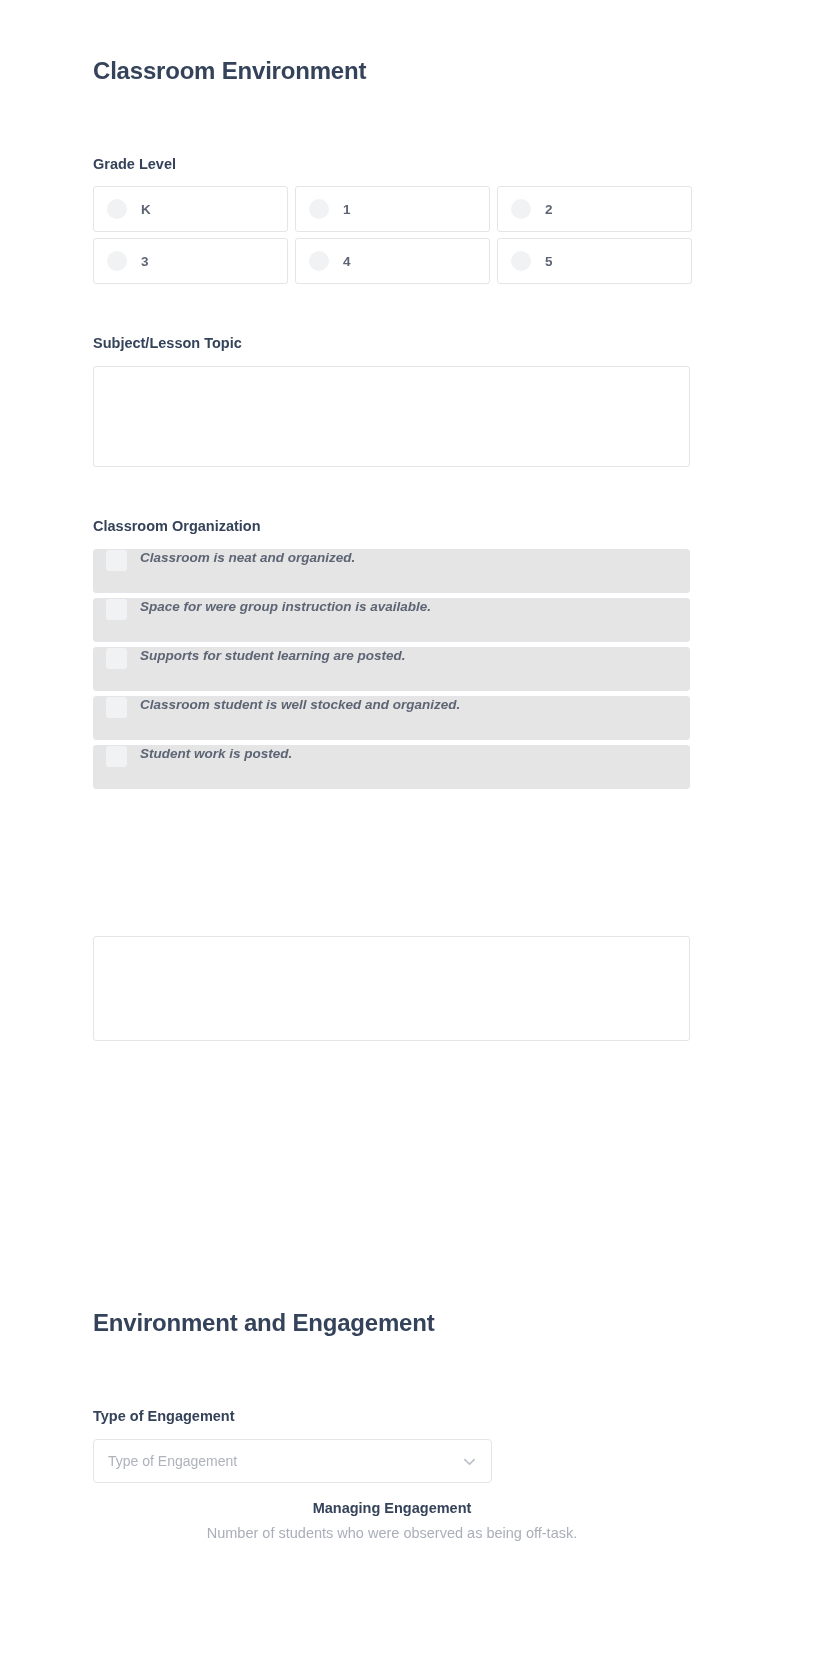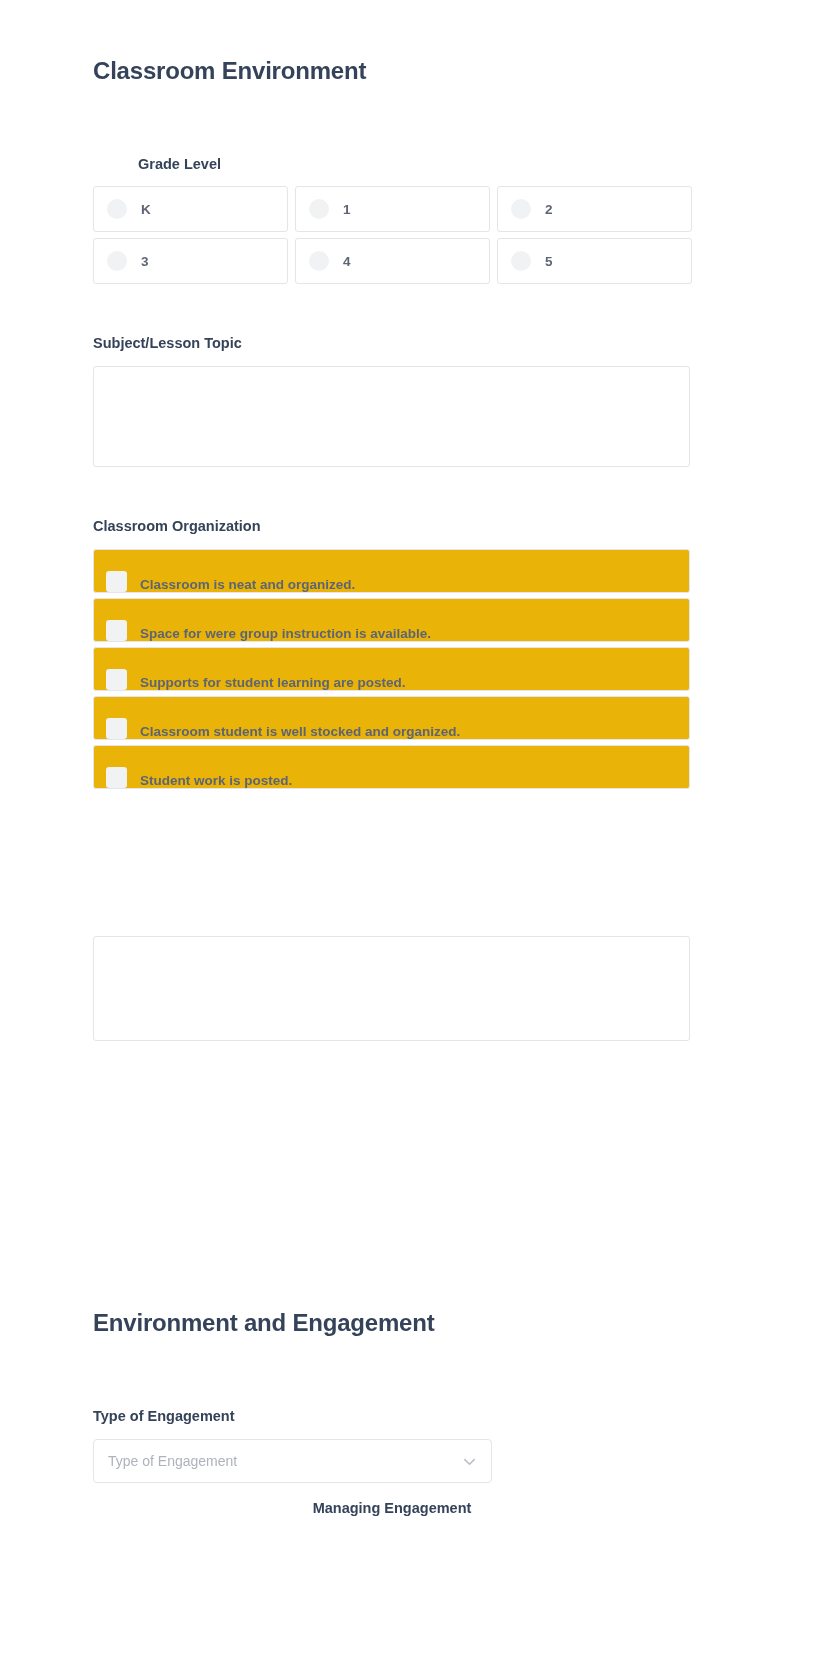--- a/index.html
+++ b/index.html
@@ -95,27 +95,28 @@
 
   
   .check-list {
     display: flex;
     flex-direction: column;
     gap: 5px;
   }
   .check-row {
     border: 1px solid #e3e5e8;
     border-radius: 3px;
-    background: #eab308;
+    background: #e5e5e5;
     height: 44px;
     display: flex;
-    align-items: flex-end;
+    align-items: flex-start;
     padding-left: 12px;
     box-sizing: border-box;
     width: 597px;
+    font-style: italic;
   }
   .check-box {
     width: 21px;
     height: 21px;
     border-radius: 3px;
     background: #f1f2f3;
     flex: 0 0 auto;
   }
   .check-text {
     margin-left: 13px;
@@ -157,21 +158,21 @@
 </style>
 </head>
 <body>
 
 <div class="page">
 
   <div class="wrap" style="top:58px;">
     <div class="section-title">Classroom Environment</div>
   </div>
 
-  <div class="wrap" style="top:156px;margin-left:45px;">
+  <div class="wrap" style="top:156px;">
     <div class="field-label">Grade Level</div>
   </div>
 
   <div class="wrap" style="top:186px;">
     <div class="radio-grid">
       <div class="radio-cell">
         <span class="radio-dot"></span>
         <span class="radio-text">K</span>
       </div>
       <div class="radio-cell">
@@ -249,15 +250,16 @@
     <div class="select-box">
       <span class="select-placeholder">Type of Engagement</span>
       <svg class="chev" viewBox="0 0 16 16">
         <path d="M3 6 L8 11 L13 6"></path>
       </svg>
     </div>
   </div>
 
   <div class="wrap" style="top:1500px;text-align:center;">
     <div class="field-label">Managing Engagement</div>
+    <div class="field-sublabel" style="margin-top:7px;">Number of students who were observed as being off-task.</div>
   </div>
 
 </div>
 
 </body></html>

